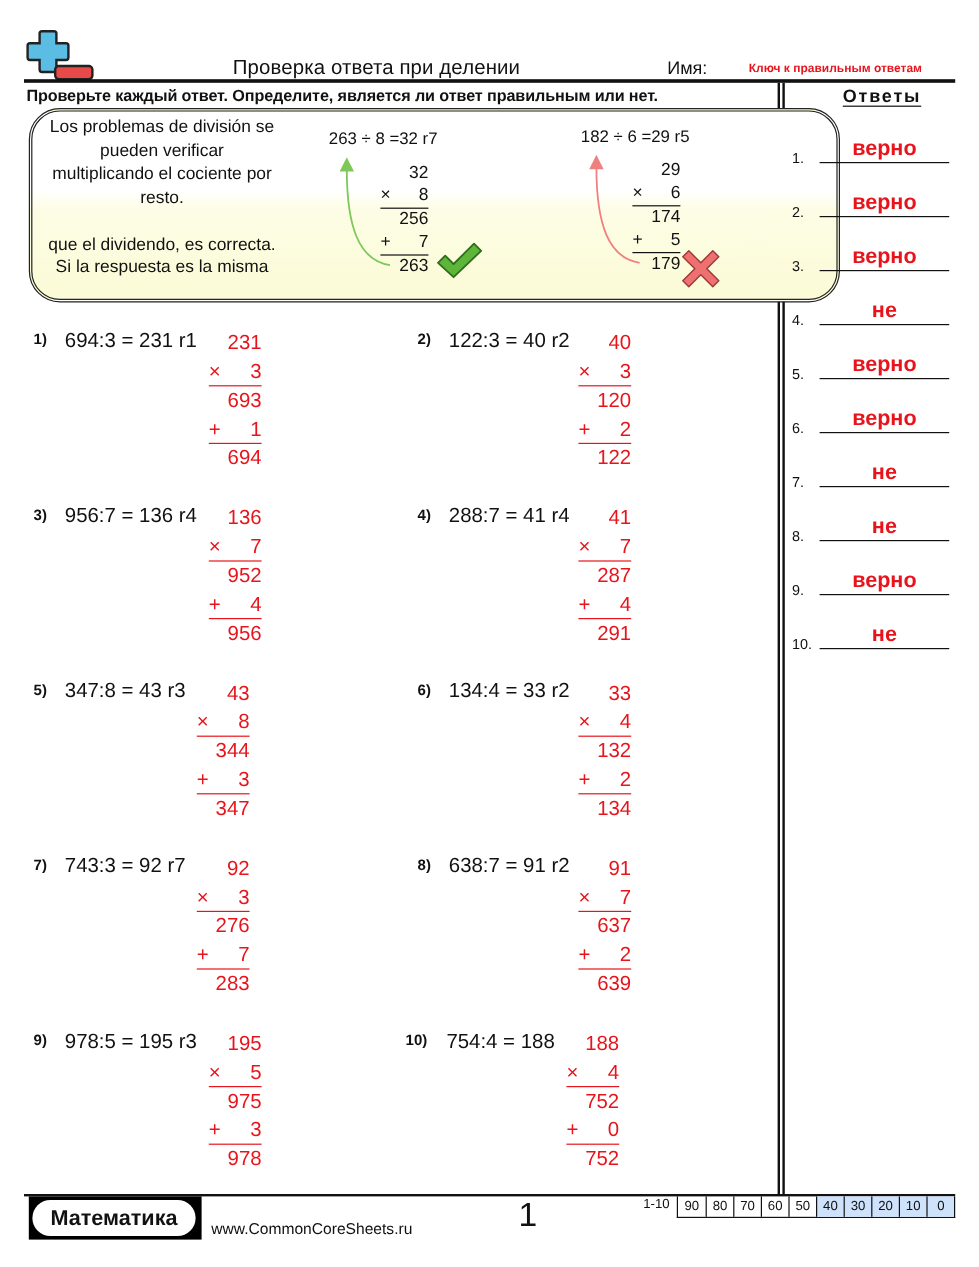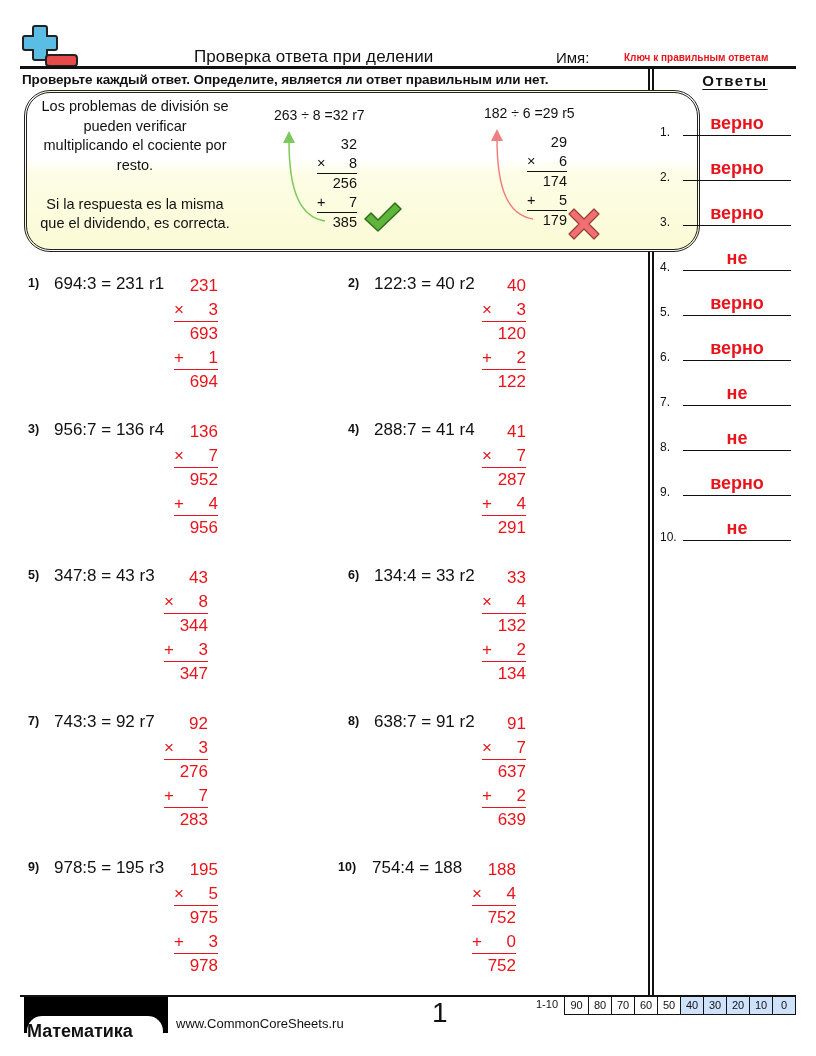--- a/index.html
+++ b/index.html
@@ -41,21 +41,21 @@
   .p-num { position: absolute; left: 0; top: 0; font-size: 12.5px; font-weight: bold; }
   .p-eq { position: absolute; left: 26px; top: -2px; font-size: 17px; }
   .stack { position: absolute; top: -2px; width: 44px; color: #e8141c; font-size: 17px; line-height: 23.5px; }
   .stack .r { display: flex; justify-content: space-between; }
   .stack .r.single { justify-content: flex-end; align-items: flex-end; }
   .stack .ul { border-bottom: 1.2px solid #e8141c; }
 
   
   .bottom-rule { position: absolute; left: 20px; top: 995px; width: 776px; height: 2px; background: #111; }
   .brand-box { position: absolute; left: 24px; top: 997px; width: 144px; height: 36px; background: #000; }
-  .brand-pill { position: absolute; left: 3px; top: 19px; width: 136px; height: 30px; background: #fff; border-radius: 15px; text-align: left; font-size: 18px; font-weight: bold; line-height: 30px; }
+  .brand-pill { position: absolute; left: 3px; top: 3px; width: 136px; height: 30px; background: #fff; border-radius: 15px; text-align: center; font-size: 18px; font-weight: bold; line-height: 30px; }
   .site { position: absolute; left: 176px; top: 1016px; font-size: 13px; }
   .page-num { position: absolute; left: 432px; top: 997px; font-size: 28px; }
   .score-label { position: absolute; left: 536px; top: 998px; font-size: 11px; }
   .score-table { position: absolute; left: 564px; top: 997px; display: flex; border: 1px solid #111; border-top: none; }
   .score-cell { width: 23px; height: 17px; border-left: 1px solid #111; font-size: 11px; text-align: center; line-height: 17px; }
   .score-cell:first-child { border-left: none; }
   .score-cell.low { background: #cfe2fb; }
 </style>
 </head>
 <body>
@@ -72,22 +72,22 @@
 
 <div class="vdiv"></div>
 
 <div class="example-box">
   <div class="example-text">
     <div>Los problemas de división se</div>
     <div>pueden verificar</div>
     <div>multiplicando el cociente por</div>
     <div>resto.</div>
     <div style="height:19.5px"></div>
+    <div>que el dividendo, es correcta.</div>
     <div>Si la respuesta es la misma</div>
-    <div>que el dividendo, es correcta.</div>
   </div>
 
   <div class="ex-eq" style="left:247px; top:14px;">263 ÷ 8 =32 r7</div>
   <svg style="position:absolute; left:254px; top:36px;" width="50" height="100">
     <path d="M44 92 C 18 88, 8 60, 8 12" fill="none" stroke="#7cc95a" stroke-width="1.5"></path>
     <path d="M2 14 L8 2 L14 14 Z" fill="#7cc95a"></path>
   </svg>
   <div class="ex-stack" style="left:290px; top:42px;">
     <div class="r single">
         <span>32</span>
@@ -97,21 +97,21 @@
         <span>8</span>
       </div>
     <div class="r single">
         <span>256</span>
       </div>
     <div class="r ul">
         <span>+</span>
         <span>7</span>
       </div>
     <div class="r single">
-        <span>385</span>
+        <span>263</span>
       </div>
   </div>
   <svg class="mark" style="left:336px; top:108px;" width="40" height="32" viewBox="0 0 40 32">
     <path d="M2 18 L8 12 L15 19 L32 2 L38 8 L15 30 Z" fill="#5db53a" stroke="#2f6e1c" stroke-width="1.5" stroke-linejoin="round"></path>
   </svg>
 
   <div class="ex-eq" style="left:457px; top:12px;">182 ÷ 6 =29 r5</div>
   <svg style="position:absolute; left:462px; top:34px;" width="50" height="100">
     <path d="M44 92 C 18 88, 8 60, 8 12" fill="none" stroke="#f08080" stroke-width="1.5"></path>
     <path d="M2 14 L8 2 L14 14 Z" fill="#f08080"></path>

